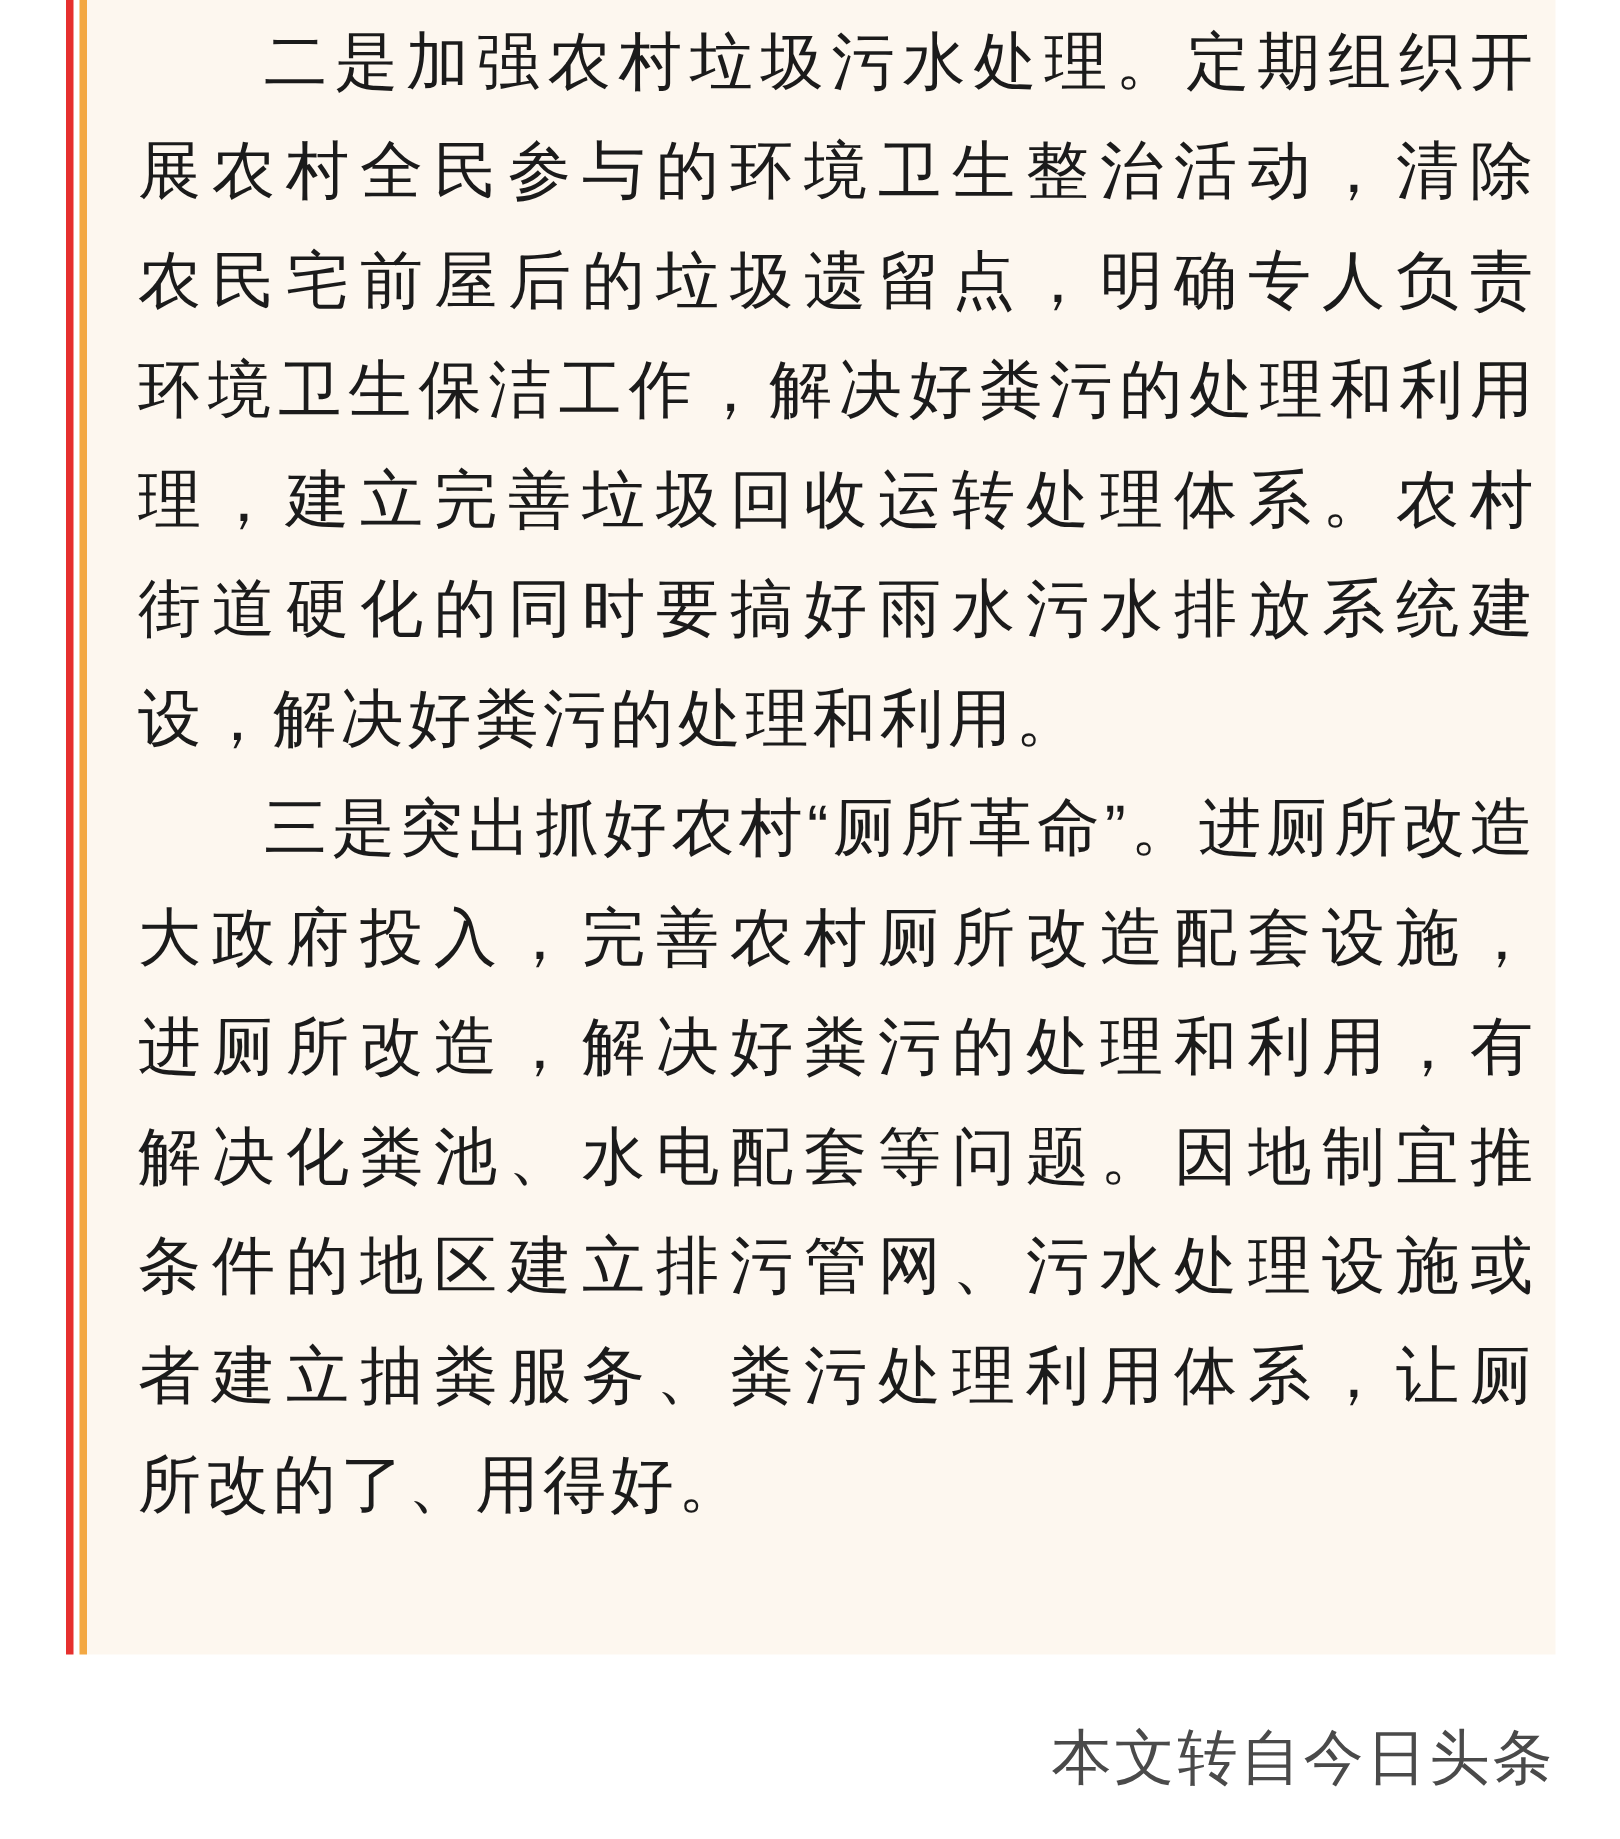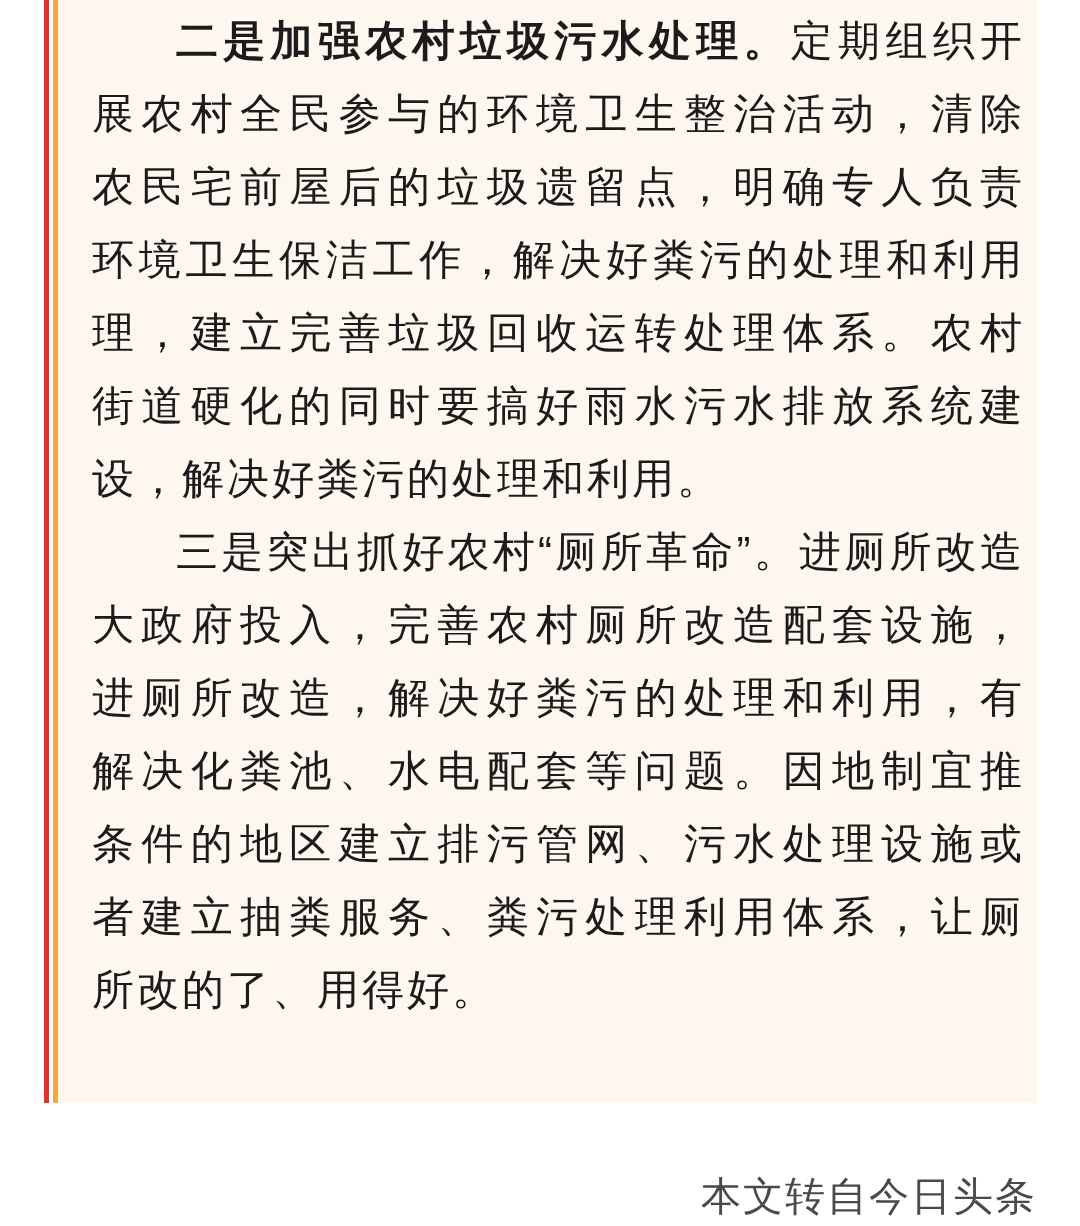--- a/index.html
+++ b/index.html
@@ -39,24 +39,24 @@
     text-align-last: justify;
     overflow: hidden;
     white-space: normal;
   }
   .line.indent { text-indent: 84px; }
   .line.no-justify {
     text-align: left;
     text-align-last: left;
     letter-spacing: 3px;
   }
-  .lead-bold { font-weight: 700; }
+  .lead-bold { font-weight: 400; }
   .footer-note {
     position: absolute;
-    top: 1172px;
+    top: 1148px;
     right: 43px;
     font-size: 40px;
     line-height: 48px;
     letter-spacing: 2px;
     color: var(--footer-text, #4a4a4a);
   }
 </style>
 </head>
 <body>
 

